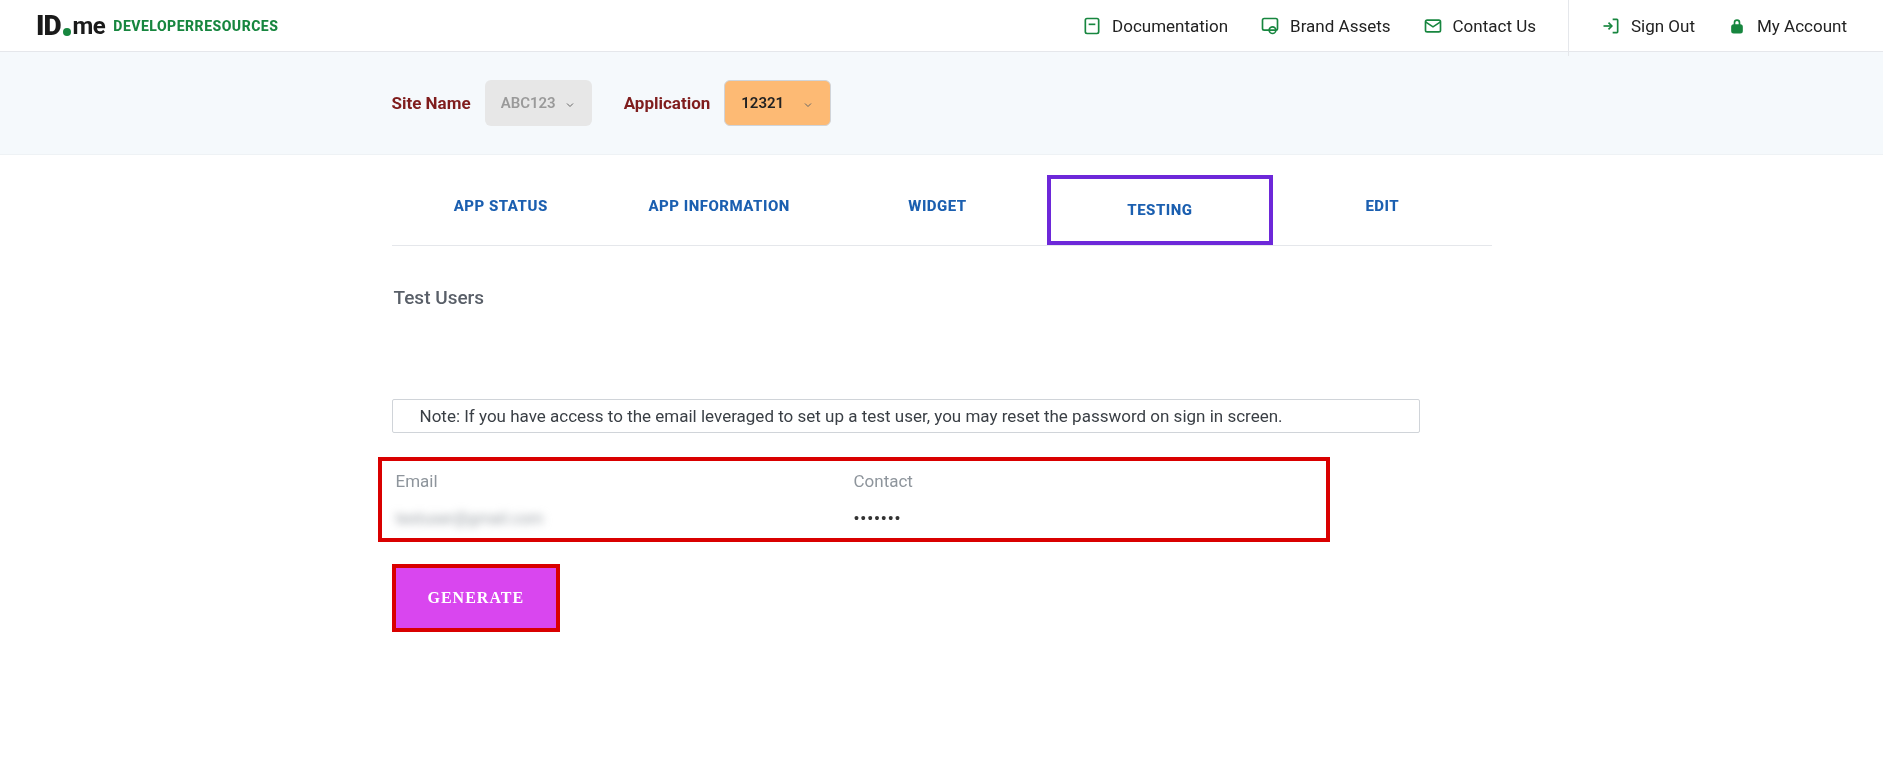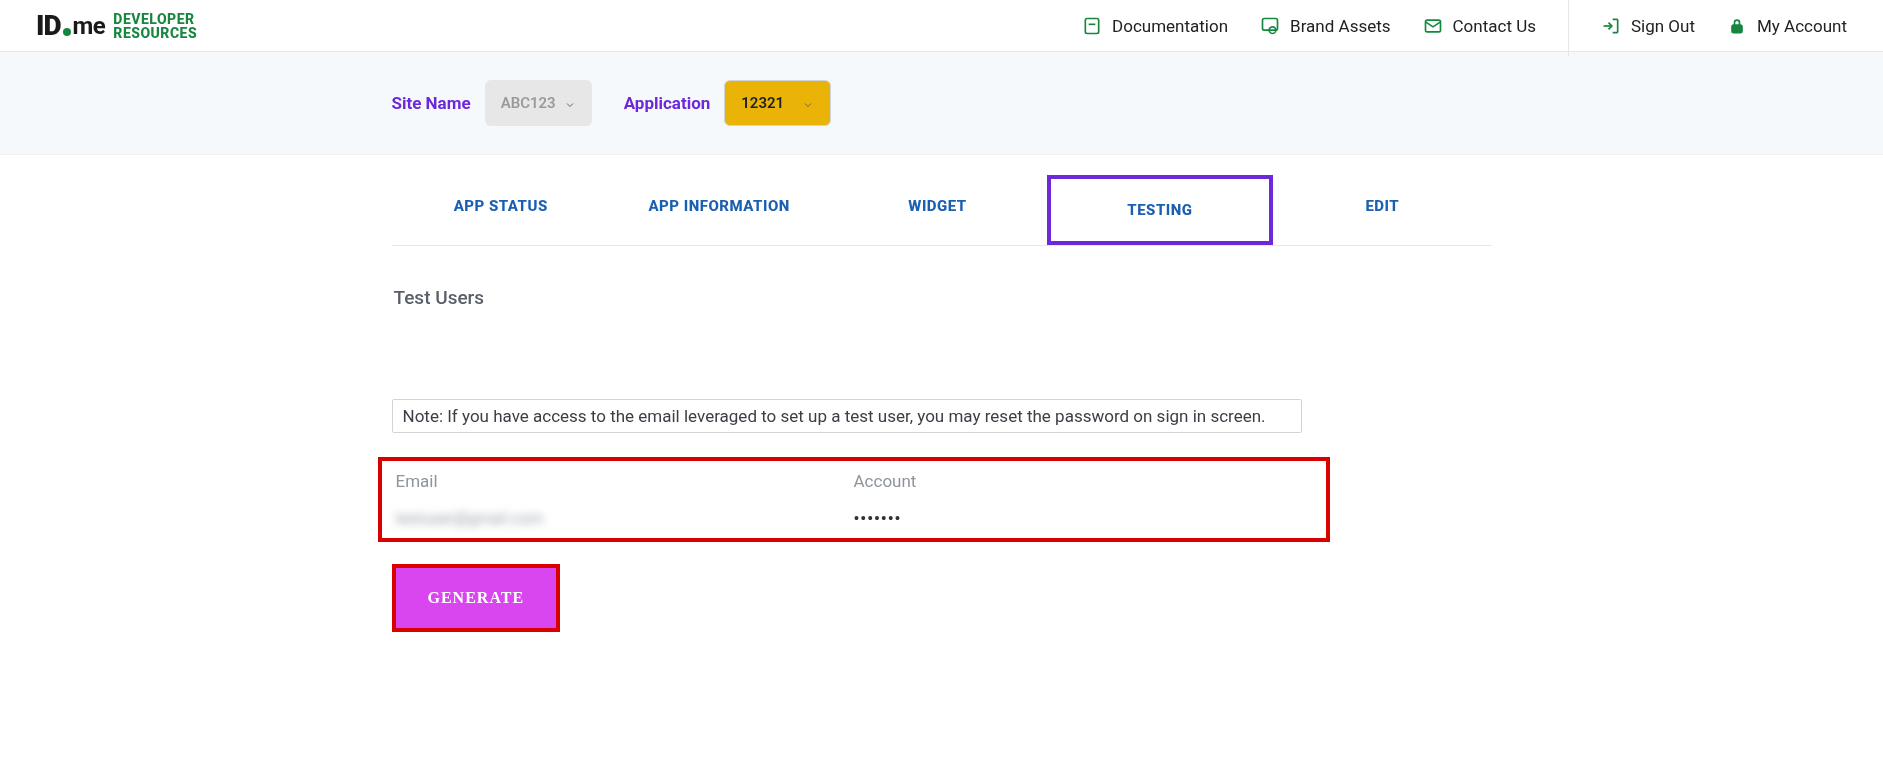--- a/index.html
+++ b/index.html
@@ -38,21 +38,21 @@
     top: 6px;
   }
   .logo-me {
     font-weight: 700;
     font-size: 24px;
     color: #1a1a1a;
     letter-spacing: -0.5px;
   }
   .logo-sub {
     display: flex;
-    flex-direction: column;
+    flex-direction: row;
     margin-left: 8px;
     line-height: 1;
   }
   .logo-sub span {
     font-size: 14px;
     font-weight: 800;
     color: #17863f;
     letter-spacing: 0.5px;
   }
   .nav {
@@ -94,39 +94,39 @@
     padding-left: 0;
   }
   .field-row {
     display: flex;
     align-items: center;
     gap: 14px;
   }
   .field-label {
     font-weight: 700;
     font-size: 17px;
-    color: #6d28d9;
+    color: #7f1d1d;
   }
   .select-disabled {
     display: inline-flex;
     align-items: center;
     gap: 8px;
     background: #e7e7e7;
     border-radius: 6px;
     padding: 10px 16px;
     color: #9a9a9a;
     font-size: 15px;
     font-weight: 600;
     height: 46px;
   }
   .select-white {
     display: inline-flex;
     align-items: center;
     gap: 18px;
-    background: #eab308;
+    background: #fdba74;
     border: 1px solid #d0d4d9;
     border-radius: 6px;
     padding: 10px 16px;
     color: #222;
     font-size: 15px;
     font-weight: 600;
     height: 46px;
     cursor: pointer;
   }
   .chev {
@@ -160,25 +160,25 @@
   }
   .section-title {
     font-size: 19px;
     color: #595f68;
     margin: 40px 2px 0;
     font-weight: 500;
   }
   .note-box {
     border: 1px solid #d0d4d9;
     border-radius: 2px;
-    padding: 6px 10px;
+    padding: 6px 27px;
     font-size: 17px;
     color: #3a3f45;
     margin-top: 90px;
-    width: 910px;
+    width: 1028px;
   }
   .cred-area {
     border: 4px solid #d90000;
     margin-top: 24px;
     width: 952px;
     height: 85px;
     display: flex;
     padding: 10px 14px 0;
     position: relative;
     left: -14px;
@@ -310,21 +310,21 @@
   <div class="section-title">Test Users</div>
 
   <div class="note-box">Note: If you have access to the email leveraged to set up a test user, you may reset the password on sign in screen.</div>
 
   <div class="cred-area">
     <div class="cred-col">
       <div class="cred-label">Email</div>
       <div class="cred-value">testuser@gmail.com</div>
     </div>
     <div class="cred-col">
-      <div class="cred-label">Account</div>
+      <div class="cred-label">Contact</div>
       <div class="cred-pw">•••••••</div>
     </div>
   </div>
 
   <div class="gen-btn-wrap">
     <button class="gen-btn">GENERATE</button>
   </div>
 </div>
 
 </body></html>

